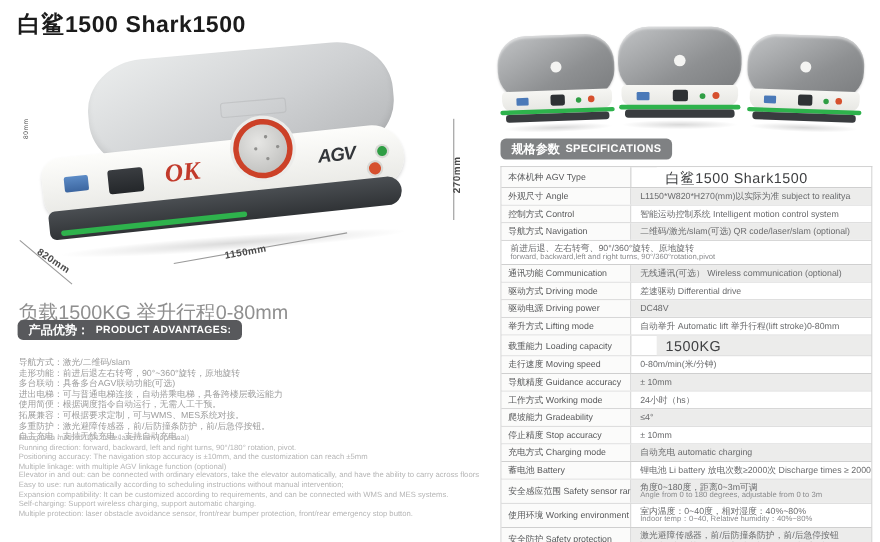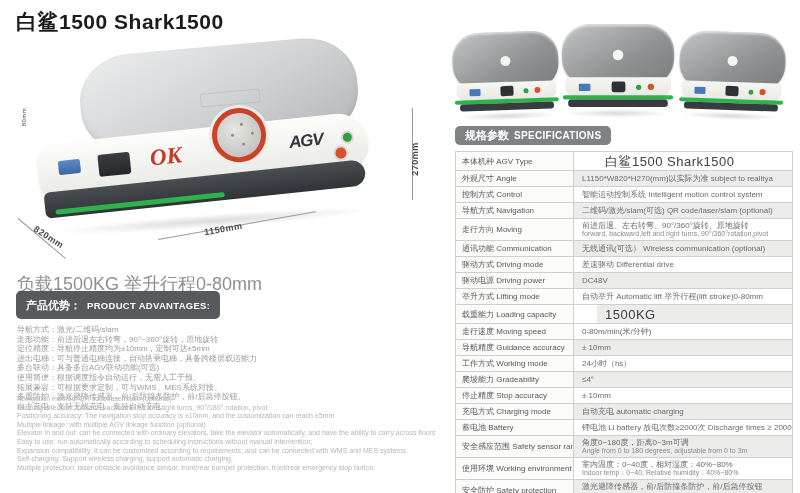--- a/index.html
+++ b/index.html
@@ -53,21 +53,21 @@
   #dim-w { left:24px; top:196px; transform:rotate(33deg); }
   #dim-w-line { left:10px; top:182px; width:62px; height:1px; transform:rotate(40deg); transform-origin:left center; }
   #dim-l { left:196px; top:188px; transform:rotate(-10deg); }
   #dim-l-line { left:150px; top:203px; width:160px; height:1px; transform:rotate(-10deg); transform-origin:left center; }
   #dim-h { left:390px; top:118px; transform:rotate(-90deg); transform-origin:center; }
   #dim-h-line { left:404px; top:72px; width:1px; height:92px; }
   #dim-lift { left:-4px; top:78px; font-size:6px; font-weight:400; transform:rotate(-90deg); transform-origin:center; width:40px; text-align:center; }
 
   
   #load-line { position:absolute; left:17px; top:272px; font-size:18px; color:#8f8f8f; }
-  #adv-badge { position:absolute; left:16px; top:291px; height:28px; padding:0 10px;
+  #adv-badge { position:absolute; left:16px; top:291px; height:18px; padding:0 10px;
     background:#58595c; border-radius:5px; display:flex; align-items:center; gap:6px; }
   #adv-badge .zh { color:#fff; font-weight:700; font-size:11px; }
   #adv-badge .en { color:#fff; font-weight:700; font-size:9.5px; letter-spacing:.3px; }
   #adv-zh { position:absolute; left:17px; top:325px; list-style:none; }
   #adv-zh li { font-size:8px; line-height:9.6px; color:#9c9c9c; white-space:nowrap; }
   #adv-en { position:absolute; left:17px; top:395px; list-style:none; }
   #adv-en li { font-size:7px; line-height:8.6px; color:#b5b5b5; white-space:nowrap; }
 
   
   .mini { position:absolute; width:112px; height:90px; }
@@ -159,23 +159,22 @@
 
   <div id="load-line">负载1500KG  举升行程0-80mm</div>
 
   <div id="adv-badge">
     <span class="zh">产品优势：</span>
     <span class="en">PRODUCT ADVANTAGES:</span>
   </div>
   <ul id="adv-zh">
       <li>导航方式：激光/二维码/slam</li>
       <li>走形功能：前进后退左右转弯，90°~360°旋转，原地旋转</li>
-      <li>定位精度：导航停止精度均为±10mm，定制可达±5mm</li>
+      <li>多台联动：具备多台AGV联动功能(可选)</li>
       <li>进出电梯：可与普通电梯连接，自动搭乘电梯，具备跨楼层载运能力</li>
-      <li>多台联动：具备多台AGV联动功能(可选)</li>
       <li>使用简便：根据调度指令自动运行，无需人工干预。</li>
       <li>拓展兼容：可根据要求定制，可与WMS、MES系统对接。</li>
       <li>多重防护：激光避障传感器，前/后防撞条防护，前/后急停按钮。</li>
       <li>自主充电：支持无线充电，支持自动充电。</li>
     </ul>
   <ul id="adv-en">
       <li>Navigation method: QR code/laser/slam (optional)</li>
       <li>Running direction: forward, backward, left and right turns, 90°/180° rotation, pivot.</li>
       <li>Positioning accuracy: The navigation stop accuracy is ±10mm, and the customization can reach ±5mm</li>
       <li>Multiple linkage: with multiple AGV linkage function (optional)</li>
@@ -252,21 +251,20 @@
           <span>智能运动控制系统 Intelligent motion control system</span>
         </div>
       </div>
       <div class="t-row shaded">
         <div class="t-label">导航方式 Navigation</div>
         <div class="t-value">
           <span>二维码/激光/slam(可选) QR code/laser/slam (optional)</span>
         </div>
       </div>
       <div class="t-row">
-        <div class="t-label">走行方向 Moving</div>
         <div class="t-value">
           <span>前进后退、左右转弯、90°/360°旋转、原地旋转</span>
           <span class="v2">forward, backward,left and right turns, 90°/360°rotation,pivot</span>
         </div>
       </div>
       <div class="t-row shaded">
         <div class="t-label">通讯功能 Communication</div>
         <div class="t-value">
           <span>无线通讯(可选） Wireless communication (optional)</span>
         </div>

